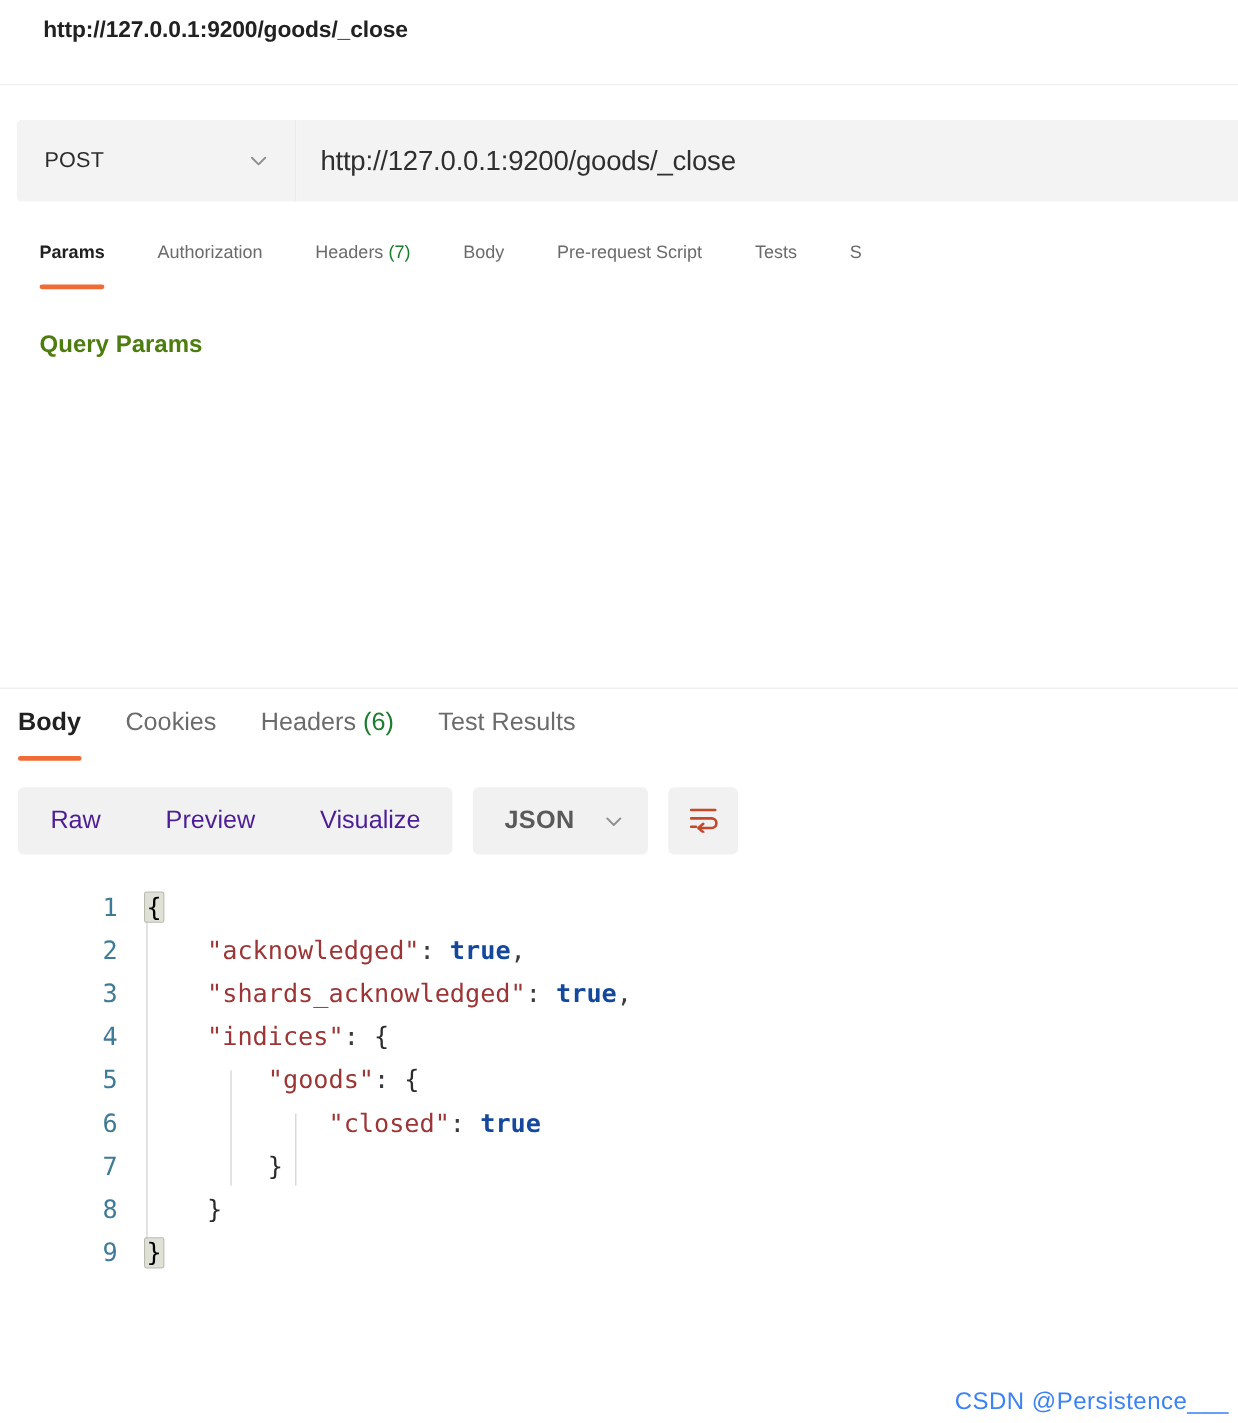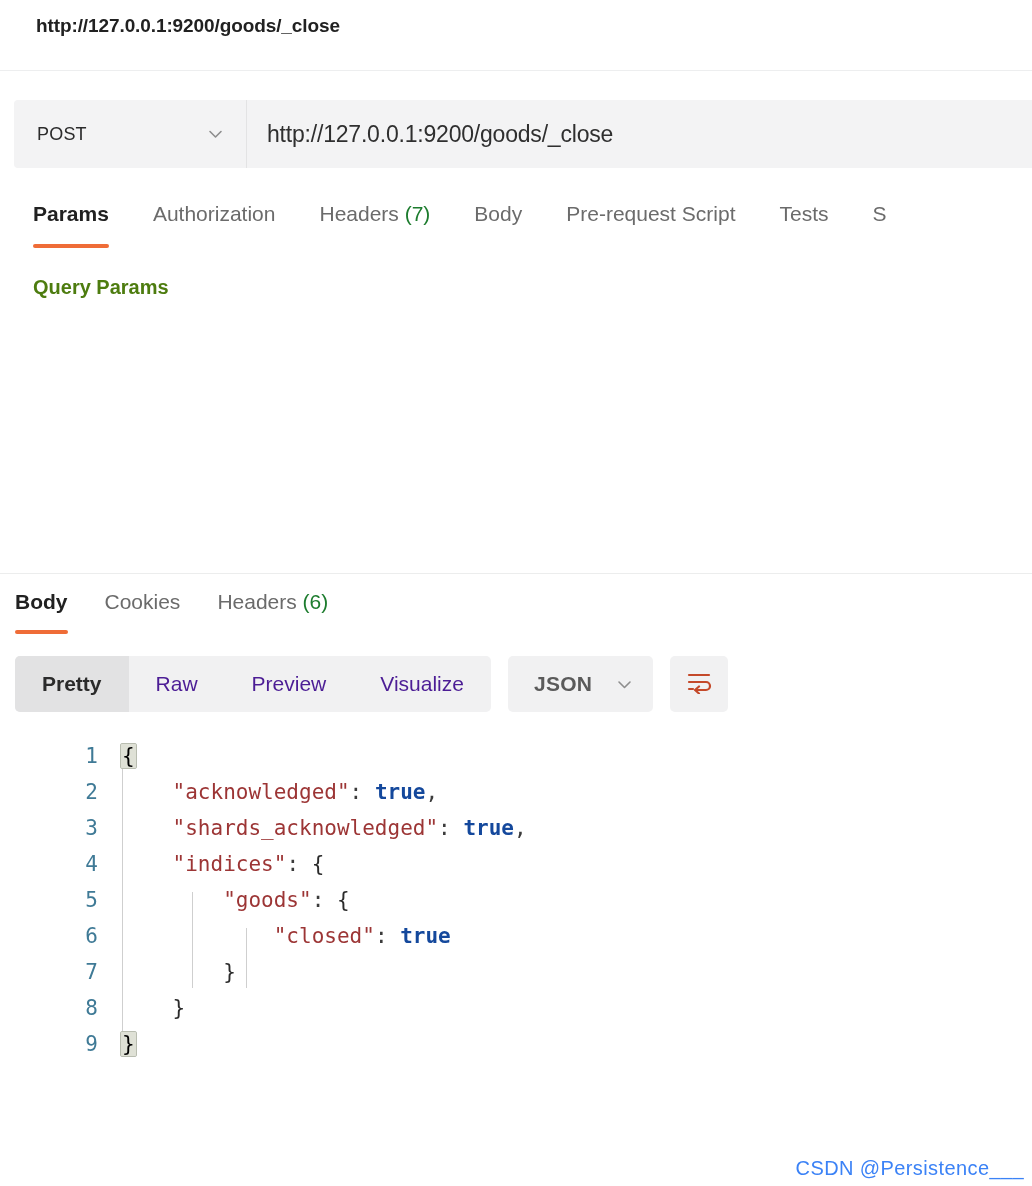--- a/index.html
+++ b/index.html
@@ -46,21 +46,21 @@
     display: flex; align-items: center; padding-left: 20px; cursor: text;
   }
   .url-text { font-size: 23px; color: #2f2f2f; letter-spacing: -0.2px; white-space: nowrap; }
 
   
   .reqtabs {
     position: absolute; left: 0; top: 196px; width: 1032px; height: 62px;
   }
   .tabstrip { position: absolute; left: 33px; top: 0; display: flex; align-items: flex-start; }
   .tab {
-    position: relative; font-size: 21px; color: #6b6b6b; white-space: nowrap;
+    position: relative; font-size: 15px; color: #6b6b6b; white-space: nowrap;
     padding: 6px 0 22px 0; margin-right: 44px; cursor: pointer;
   }
   .tab:last-child { margin-right: 0; }
   .tab.active { color: #212121; font-weight: bold; }
   .tab.active::after {
     content: ""; position: absolute; left: 0; right: 0; bottom: 0; height: 4px;
     background: #ef6c37; border-radius: 2px;
   }
   .tab .count { color: #1d7c2e; }
 
@@ -188,25 +188,25 @@
 
   <div class="qp-label">Query Params</div>
 
 
   <div class="resp-divider"></div>
 
   <div class="resptabs" id="resp-tabstrip">
       <div class="rtab active"><span>Body</span></div>
       <div class="rtab"><span>Cookies</span></div>
       <div class="rtab"><span>Headers</span><span class="count"> (6)</span></div>
+      <div class="rtab"><span>Test Results</span></div>
     </div>
 
   <div class="viewbar">
     <div class="seg" id="view-seg">
-        <div class="seg-item active">Pretty</div>
         <div class="seg-item">Raw</div>
         <div class="seg-item">Preview</div>
         <div class="seg-item">Visualize</div>
       </div>
     <div class="fmt-select">
       <span class="lbl">JSON</span>
       <span class="caret">
         <svg width="17" height="17" viewBox="0 0 17 17">
             <path d="M3 6 L8.5 11.5 L14 6" fill="none" stroke="#8e8e8e" stroke-width="1.6" stroke-linecap="round" stroke-linejoin="round"></path>
           </svg>

